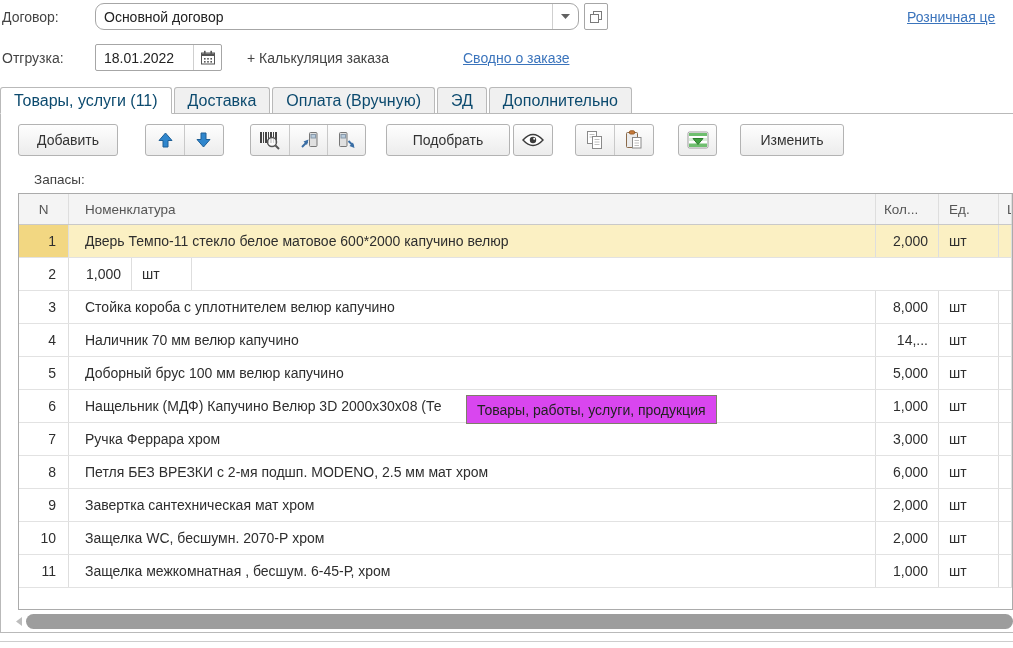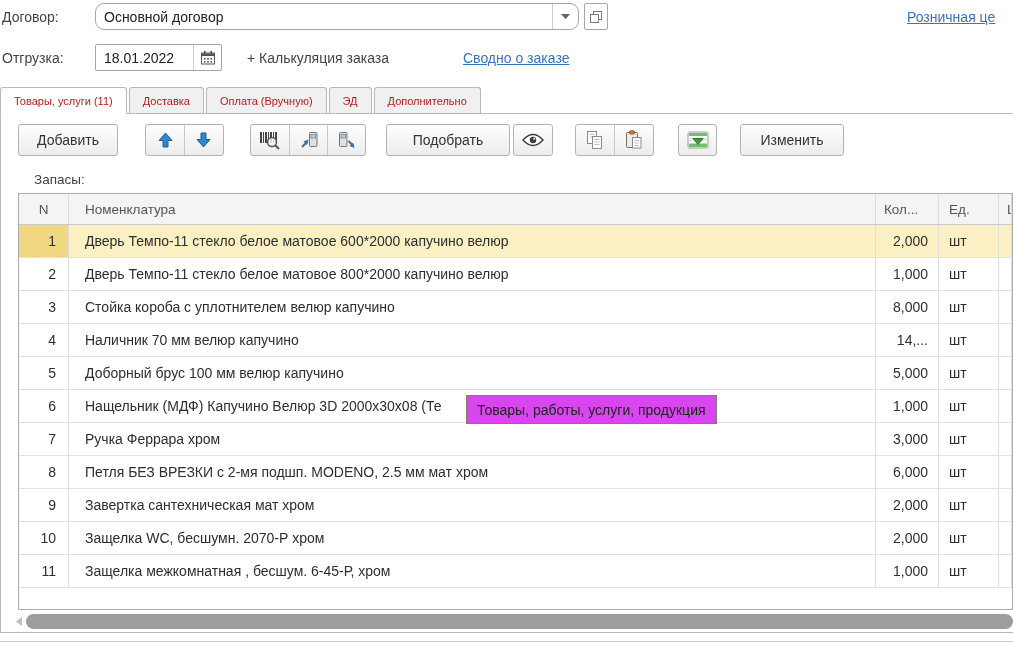--- a/index.html
+++ b/index.html
@@ -34,21 +34,21 @@
   a.link { color:#3b74bc; text-decoration:underline; cursor:pointer; white-space:nowrap; }
 
   
   .tabbar {
     left:0; top:87px; width:100%; height:27px;
     display:flex; align-items:flex-end; border-bottom:1px solid #b9b9b9;
   }
   .tab {
     height:26px; background:#f0f0f0; border:1px solid #b9b9b9; border-bottom:none;
     border-radius:3px 3px 0 0; margin-right:2px; padding:0 13px;
-    display:flex; align-items:center; font-size:11px; color:#b91c1c; cursor:pointer; white-space:nowrap;margin-top:8px;
+    display:flex; align-items:center; font-size:16px; color:#0c4a6e; cursor:pointer; white-space:nowrap;margin-top:8px;
   }
   .tab.active { background:#fff; height:27px; margin-bottom:-1px; border-bottom:1px solid #fff; z-index:2; }
 
   
   .panel { left:0; top:114px; width:100%; height:519px; border-left:1px solid #b9b9b9; border-bottom:1px solid #b9b9b9; background:#fff; }
   .page-divider { left:0; top:641px; width:100%; height:1px; background:#cdcdcd; }
 
   
   .toolbar-item { position:absolute; top:124px; height:32px; }
   .btn {
@@ -276,21 +276,20 @@
   <div>
       <div class="trow selected">
     <div class="cell c-n">1</div>
     <div class="cell c-name">Дверь Темпо-11 стекло белое матовое 600*2000 капучино велюр</div>
     <div class="cell c-qty">2,000</div>
     <div class="cell c-unit">шт</div>
     <div class="cell c-price"></div>
   </div>
       <div class="trow">
     <div class="cell c-n">2</div>
-    <div class="cell c-name">Дверь Темпо-11 стекло белое матовое 800*2000 капучино велюр</div>
     <div class="cell c-qty">1,000</div>
     <div class="cell c-unit">шт</div>
     <div class="cell c-price"></div>
   </div>
       <div class="trow">
     <div class="cell c-n">3</div>
     <div class="cell c-name">Стойка короба с уплотнителем велюр капучино</div>
     <div class="cell c-qty">8,000</div>
     <div class="cell c-unit">шт</div>
     <div class="cell c-price"></div>

